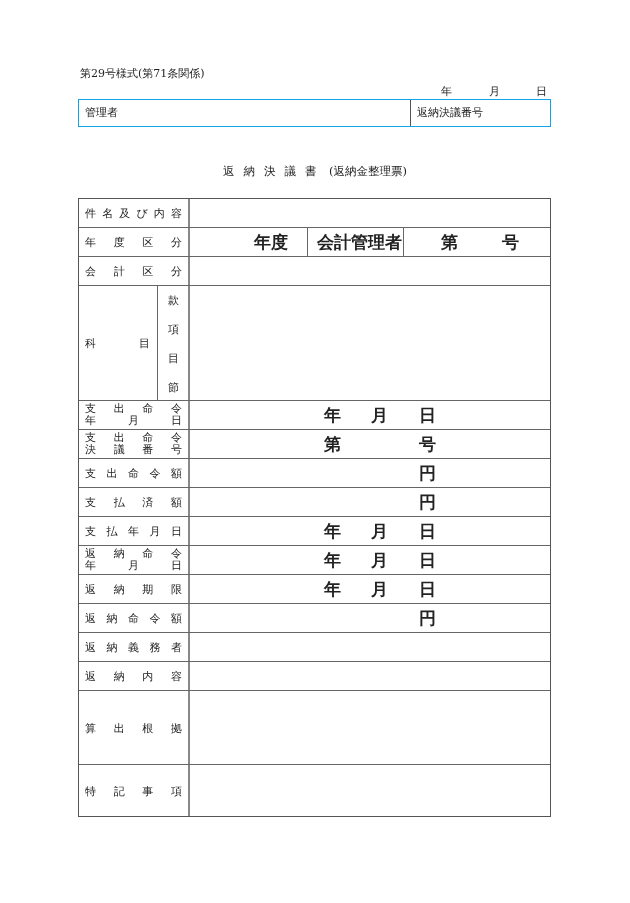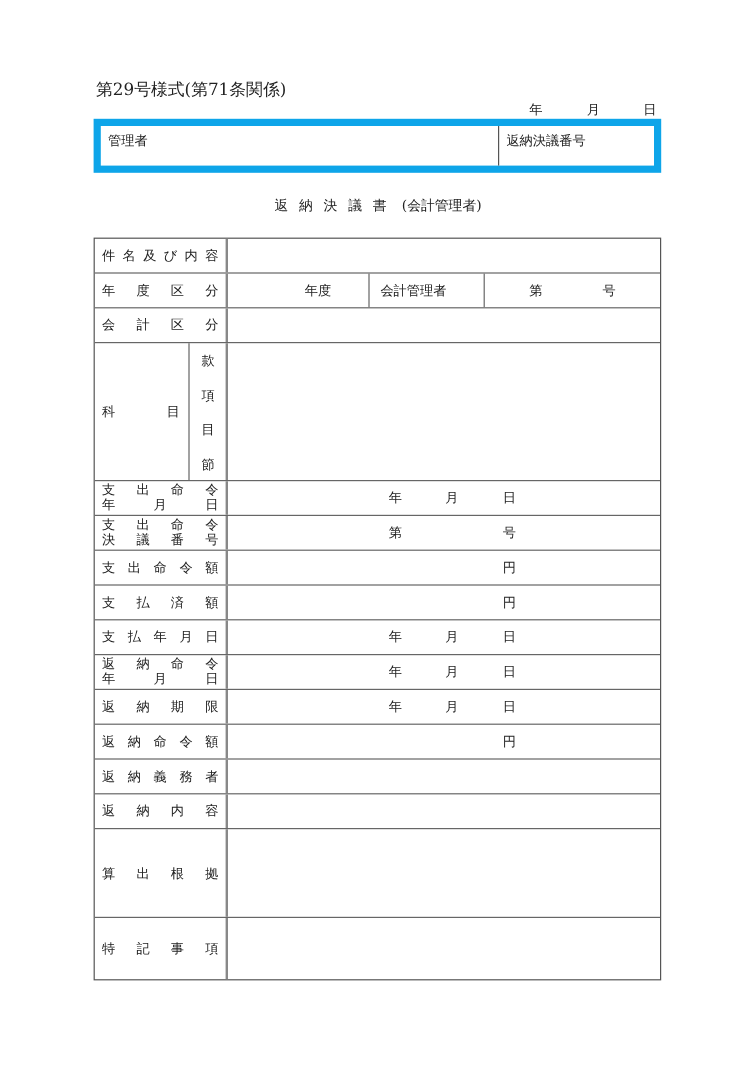--- a/index.html
+++ b/index.html
@@ -2,37 +2,37 @@
 <html><head>
 <meta charset="utf-8">
 <style>
   html, body { margin: 0; padding: 0; background: #ffffff; }
   body {
     width: 630px; height: 903px; position: relative; overflow: hidden;
     font-family: "DejaVu Serif", "Liberation Serif", serif;
     color: #222; font-size: 11px;
   }
   .abs { position: absolute; }
-  .form-no { left: 80px; top: 66px; font-size: 14px; letter-spacing: 0; }
+  .form-no { left: 80px; top: 66px; font-size: 11px; letter-spacing: 0; }
   .date-line { top: 84px; font-size: 11px; }
-  .approver { left: 78px; top: 99px; width: 473px; height: 45px; border: 6px solid #0ea5e9; box-sizing: border-box; }
+  .approver { left: 78px; top: 99px; width: 473px; height: 28px; border: 1px solid #0ea5e9; box-sizing: border-box; }
   .approver .divider { position: absolute; left: 331px; top: 0; bottom: 0; border-left: 1px solid #555; }
   .approver .lbl { position: absolute; top: 5px; font-size: 11px; }
   .title { top: 164px; left: 0; width: 630px; text-align: center; font-size: 11.5px; }
   .title .main span { margin-right: 9px; }
 
   .tbl { left: 78px; top: 198px; width: 473px; height: 619px; border: 1px solid #555; box-sizing: border-box; }
   .row { position: absolute; left: 0; width: 471px; border-bottom: 1px solid #666; box-sizing: border-box; }
   .row:last-child { border-bottom: none; }
   .labelcell { position: absolute; left: 0; top: 0; bottom: 0; width: 111px; border-right: 2px solid #888; box-sizing: border-box; }
   .lbl-spread { position: absolute; left: 6px; right: 6px; top: 50%; transform: translateY(-50%); display: flex; justify-content: space-between; font-size: 11px; }
   .lbl-two { position: absolute; left: 6px; right: 6px; top: 50%; transform: translateY(-50%); font-size: 11px; line-height: 12px; }
   .lbl-two .ln { display: flex; justify-content: space-between; }
   .valcell { position: absolute; left: 111px; right: 0; top: 0; bottom: 0; }
-  .v { position: absolute; top: 50%; transform: translateY(-50%); font-size: 11px; }
+  .v { position: absolute; top: 50%; transform: translateY(-50%); font-size: 17px; font-weight: bold; }
   .vdiv { position: absolute; top: 0; bottom: 0; border-left: 1px solid #666; }
   .sub { position: absolute; left: 78px; top: 0; bottom: 0; width: 31px; border-left: 1px solid #666; }
   .sub span { position: absolute; left: 0; width: 31px; text-align: center; font-size: 11px; }
 </style>
 </head>
 <body>
 
 <div class="abs form-no">第29号様式(第71条関係)</div>
 <div class="abs date-line" style="left:441px;">年</div>
 <div class="abs date-line" style="left:489px;">月</div>
@@ -41,21 +41,21 @@
 <div class="abs approver">
   <span class="lbl" style="left:6px;">管理者</span>
   <div class="divider"></div>
   <span class="lbl" style="left:338px;">返納決議番号</span>
 </div>
 
 <div class="abs title">
   <span class="main">
     <span>返</span><span>納</span><span>決</span><span>議</span><span>書</span>
   </span>
-  <span>(会計管理者)</span>
+  <span>(返納金整理票)</span>
 </div>
 
 <div class="abs tbl">
 
   <div class="row" style="top:0;height:29px;">
     <div class="labelcell">
       <div class="lbl-spread">
         <span>件</span>
           <span>名</span>
           <span>及</span>

